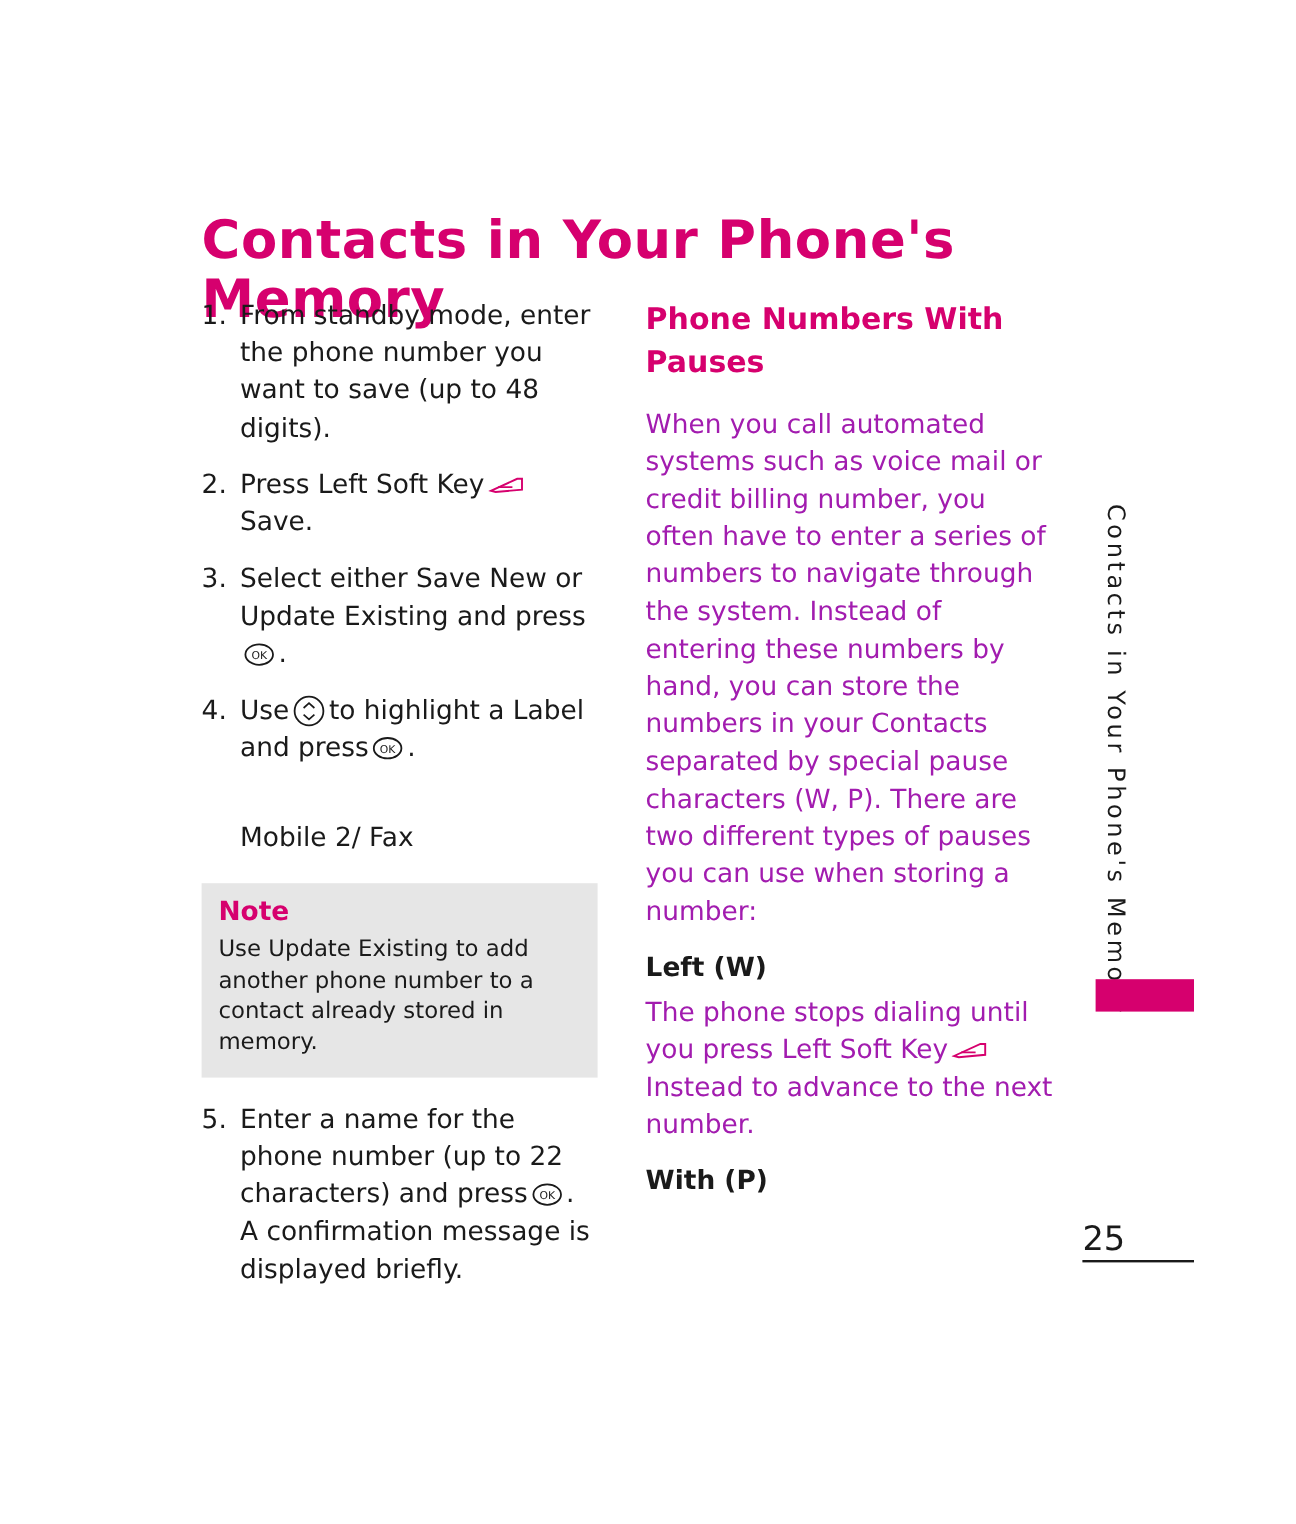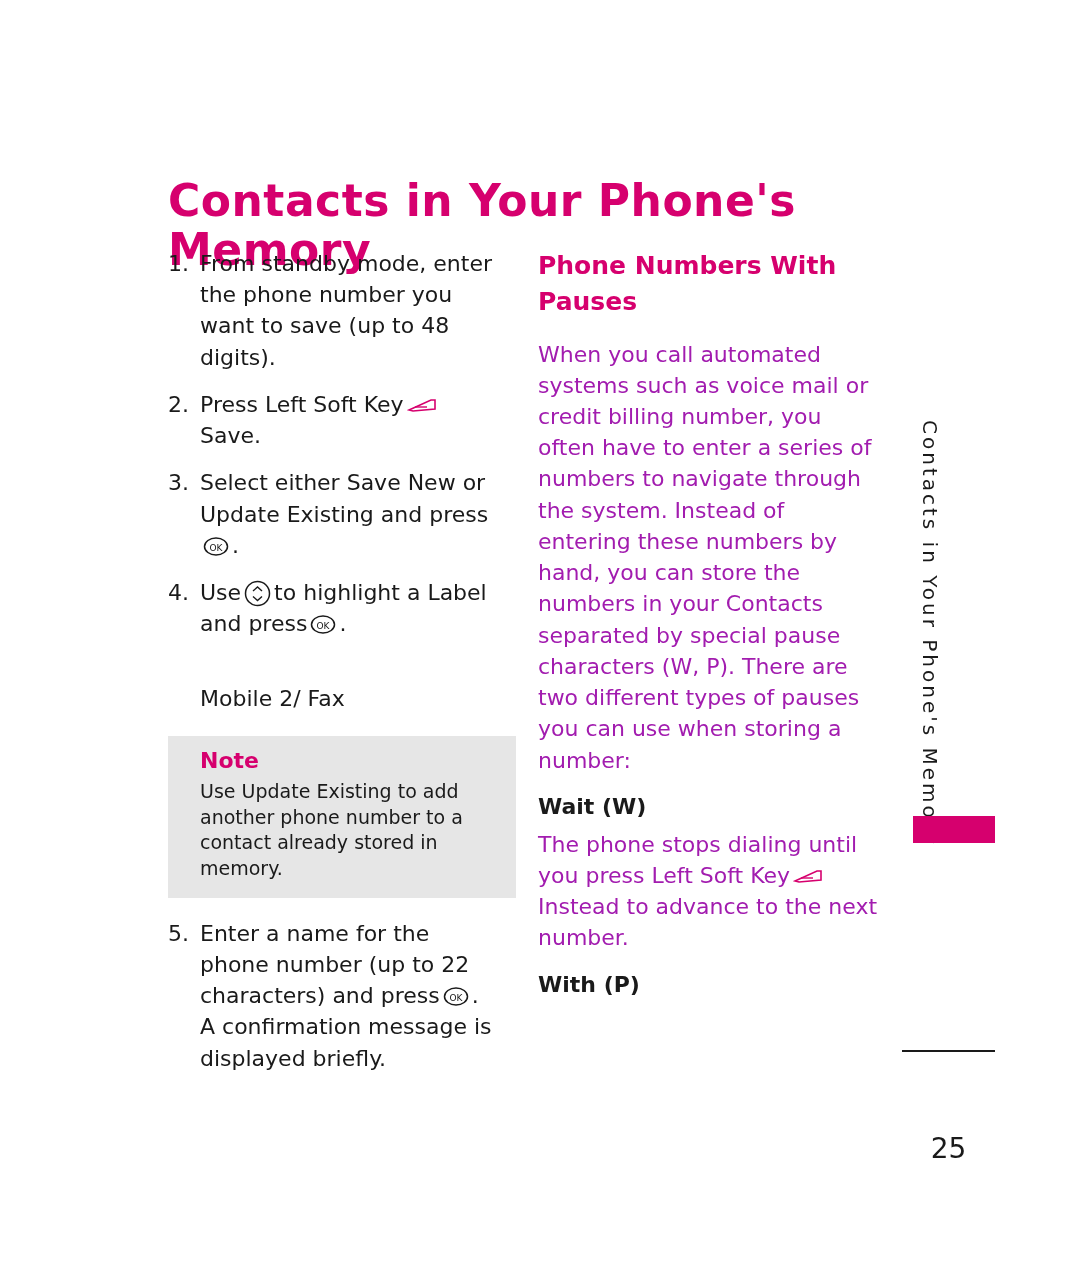--- a/index.html
+++ b/index.html
@@ -100,21 +100,21 @@
     display: inline-block;
     width: 27px;
     height: 27px;
     vertical-align: -7px;
     margin: 0 3px;
   }
   
   .note-box {
     margin-top: 22px;
     background: #e6e6e6;
-    padding: 12px 14px 16px 32px;
+    padding: 12px 14px 16px 14px;
     width: 302px;
   }
   .note-title {
     font-size: 22px;
     font-weight: bold;
     color: #d6006e;
     margin-bottom: 6px;
   }
   .note-text {
     font-size: 19px;
@@ -155,23 +155,22 @@
     position: absolute;
     left: 902px;
     top: 1050px;
     width: 93px;
     height: 2px;
     background: #1a1a1a;
   }
   .page-number {
     position: absolute;
     left: 902px;
-    top: 1132px;
+    top: 1016px;
     width: 93px;
-    text-align: center;
     font-size: 28px;
     color: #1a1a1a;
   }
 </style>
 </head>
 <body>
 
 <div class="page">
 
   <h1 class="page-title">Contacts in Your Phone's Memory</h1>
@@ -241,21 +240,21 @@
               <text x="13" y="14.5" font-size="9" text-anchor="middle" fill="#1a1a1a" font-family="DejaVu Sans, sans-serif">OK</text>
             </svg></span><span>. A confirmation message is displayed briefly.</span>
       </li>
     </ul>
   </div>
 
   <div class="col-right">
     <h2 class="section-head">Phone Numbers With Pauses</h2>
     <p class="body-text">When you call automated systems such as voice mail or credit billing number, you often have to enter a series of numbers to navigate through the system. Instead of entering these numbers by hand, you can store the numbers in your Contacts separated by special pause characters (W, P). There are two different types of pauses you can use when storing a number:</p>
 
-    <h3 class="sub-head">Wait (W)</h3>
+    <h3 class="sub-head">Left (W)</h3>
     <p class="body-text"><span>The phone stops dialing until you press Left Soft Key</span><span class="icon-softkey"><svg viewBox="0 0 30 17" width="30" height="17">
             <path d="M2 13 L24 3 L28 3 L28 12 L6 14 Z" fill="none" stroke="#d6006e" stroke-width="1.6"></path>
             <line x1="8" y1="10" x2="20" y2="10" stroke="#d6006e" stroke-width="1.4"></line>
           </svg></span><b class="bold">Instead</b> <span>to advance to the next number.</span></p>
 
     <h3 class="sub-head">With (P)</h3>
   </div>
 
   <div class="side-tab-text">Contacts in Your Phone's Memory</div>
   <div class="side-tab-bar"></div>

